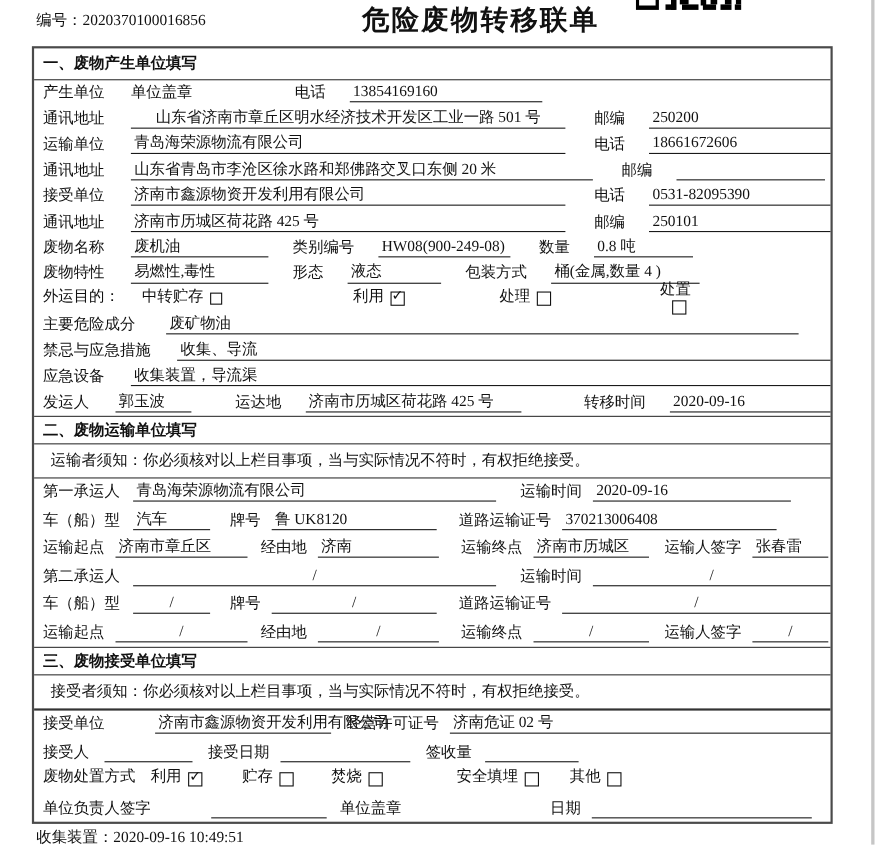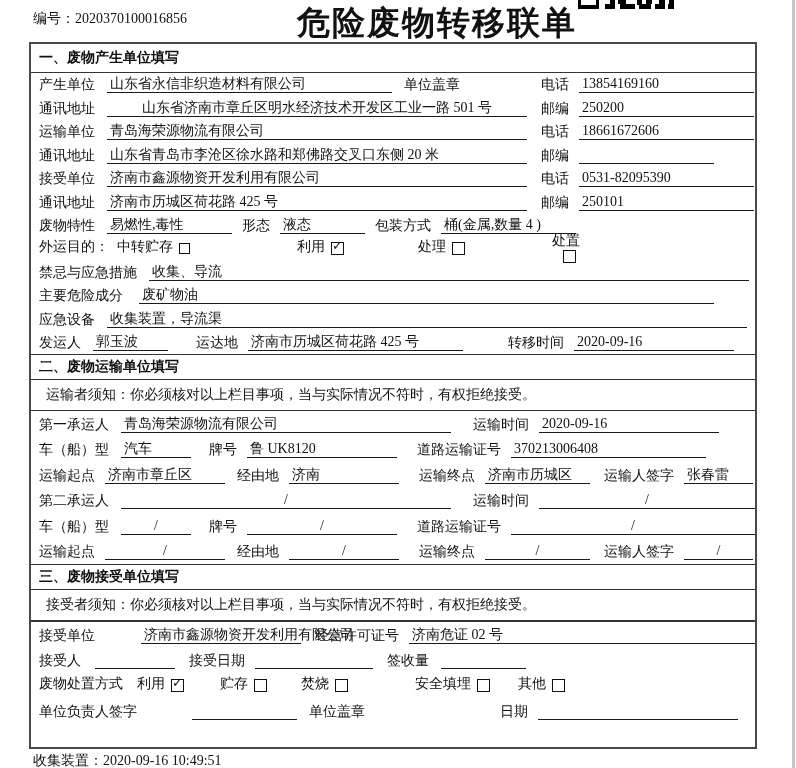--- a/index.html
+++ b/index.html
@@ -7,34 +7,34 @@
     width:796px;height:768px;background:#ffffff;position:relative;
     font-family:"Liberation Serif","DejaVu Serif",serif;
     font-size:14px;color:#111;overflow:hidden;
   }
   .lbl{white-space:nowrap;}
   .u{border-bottom:1px solid #1a1a1a;padding:0 3px 0 3px;white-space:nowrap;box-sizing:border-box;}
   .ctr{text-align:center;}
   .grow{flex:1;margin-top:46px;}
   #serial{position:absolute;left:33px;top:10px;}
   #title{position:absolute;left:90px;right:12px;top:1px;text-align:center;
-         font-size:33px;font-weight:bold;letter-spacing:2px;}
+         font-size:25px;font-weight:bold;letter-spacing:2px;}
   #qr{position:absolute;left:578px;top:0;}
   #edge-strip{position:absolute;right:1px;top:0;width:3px;height:768px;background:#c6c6c6;}
   #form-table{position:absolute;left:29px;top:42px;width:728px;height:707px;
               border:2px solid #4a4a4a;box-sizing:border-box;background:#fff;}
   .sec-h{font-weight:bold;display:flex;align-items:center;padding-left:8px;
          border-bottom:1px solid #333;box-sizing:border-box;}
   #s1h{height:29px;}
   #s2h,#s3h{border-top:1px solid #333;height:26px;}
   .notice{display:flex;align-items:center;padding-left:15px;border-bottom:1px solid #333;box-sizing:border-box;}
   #s2notice{height:31px;}
   #s3notice{height:32px;border-bottom-width:2px;}
   .row{display:flex;align-items:flex-end;padding:0 0 3px 8px;box-sizing:border-box;line-height:1.15;}
-  .s1row{height:23.45px;}
+  .s1row{height:23.45px;gap:12px;}
   .s2row,.s3row{height:25.5px;padding-bottom:4px;}
   .cb{display:inline-block;width:11px;height:11px;border:1px solid #111;
       position:relative;top:1px;margin-left:6px;flex:none;box-sizing:content-box;}
   .cb.sm{width:9px;height:9px;}
   .cb.checked::after{content:"\2713";position:absolute;left:0;top:-4px;font-size:13px;color:#111;}
   .cbg{display:inline-flex;align-items:center;white-space:nowrap;}
   #foot{position:absolute;left:33px;top:752px;}
 </style>
 </head>
 <body>
@@ -62,21 +62,20 @@
 </svg>
 
 <div id="edge-strip"></div>
 
 <div id="form-table">
 
   <div id="s1h" class="sec-h">一、废物产生单位填写</div>
 
   <div class="row s1row">
     <span class="lbl">产生单位</span>
-    <span class="u" style="width:285px;margin-left:12px;">山东省永信非织造材料有限公司</span>
     <span class="lbl" style="margin-left:12px;">单位盖章</span>
     <span class="lbl" style="margin-left:81px;">电话</span>
     <span class="u" style="width:175px;margin-left:10px;">13854169160</span>
   </div>
 
   <div class="row s1row">
     <span class="lbl">通讯地址</span>
     <span class="u" style="width:420px;margin-left:12px;text-align:center;">山东省济南市章丘区明水经济技术开发区工业一路 501 号</span>
     <span class="lbl" style="margin-left:14px;">邮编</span>
     <span class="u" style="width:175px;margin-left:10px;">250200</span>
@@ -103,20 +102,28 @@
     <span class="u" style="width:175px;margin-left:10px;">0531-82095390</span>
   </div>
 
   <div class="row s1row">
     <span class="lbl">通讯地址</span>
     <span class="u" style="width:420px;margin-left:12px;">济南市历城区荷花路 425 号</span>
     <span class="lbl" style="margin-left:14px;">邮编</span>
     <span class="u" style="width:175px;margin-left:10px;">250101</span>
   </div>
 
+  <div class="row s1row">
+    <span class="lbl">废物名称</span>
+    <span class="u" style="width:125px;margin-left:12px;">废机油</span>
+    <span class="lbl" style="margin-left:10px;">类别编号</span>
+    <span class="u" style="width:120px;margin-left:10px;">HW08(900-249-08)</span>
+    <span class="lbl" style="margin-left:14px;">数量</span>
+    <span class="u" style="width:90px;margin-left:10px;">0.8 吨</span>
+  </div>
 
   <div class="row s1row">
     <span class="lbl">废物特性</span>
     <span class="u" style="width:125px;margin-left:12px;">易燃性,毒性</span>
     <span class="lbl" style="margin-left:10px;">形态</span>
     <span class="u" style="width:85px;margin-left:10px;">液态</span>
     <span class="lbl" style="margin-left:10px;">包装方式</span>
     <span class="u" style="width:135px;margin-left:10px;">桶(金属,数量 4 )</span>
   </div>
 
@@ -134,27 +141,27 @@
         <span>处理</span>
         <span class="cb"></span>
       </span>
     <span class="cbg" style="margin-left:87px;flex-direction:column;">
         <span>处置</span>
         <span class="cb"></span>
       </span>
   </div>
 
   <div class="row s1row">
+    <span class="lbl">主要危险成分</span>
+    <span class="u" style="width:575px;margin-left:16px;">废矿物油</span>
+  </div>
+
+  <div class="row s1row">
     <span class="lbl">禁忌与应急措施</span>
     <span class="u" style="width:600px;margin-left:12px;">收集、导流</span>
-  </div>
-
-  <div class="row s1row">
-    <span class="lbl">主要危险成分</span>
-    <span class="u" style="width:575px;margin-left:16px;">废矿物油</span>
   </div>
 
   <div class="row s1row">
     <span class="lbl">应急设备</span>
     <span class="u" style="width:640px;margin-left:12px;">收集装置，导流渠</span>
   </div>
 
   <div class="row s1row">
     <span class="lbl">发运人</span>
     <span class="u" style="width:75px;margin-left:12px;">郭玉波</span>

